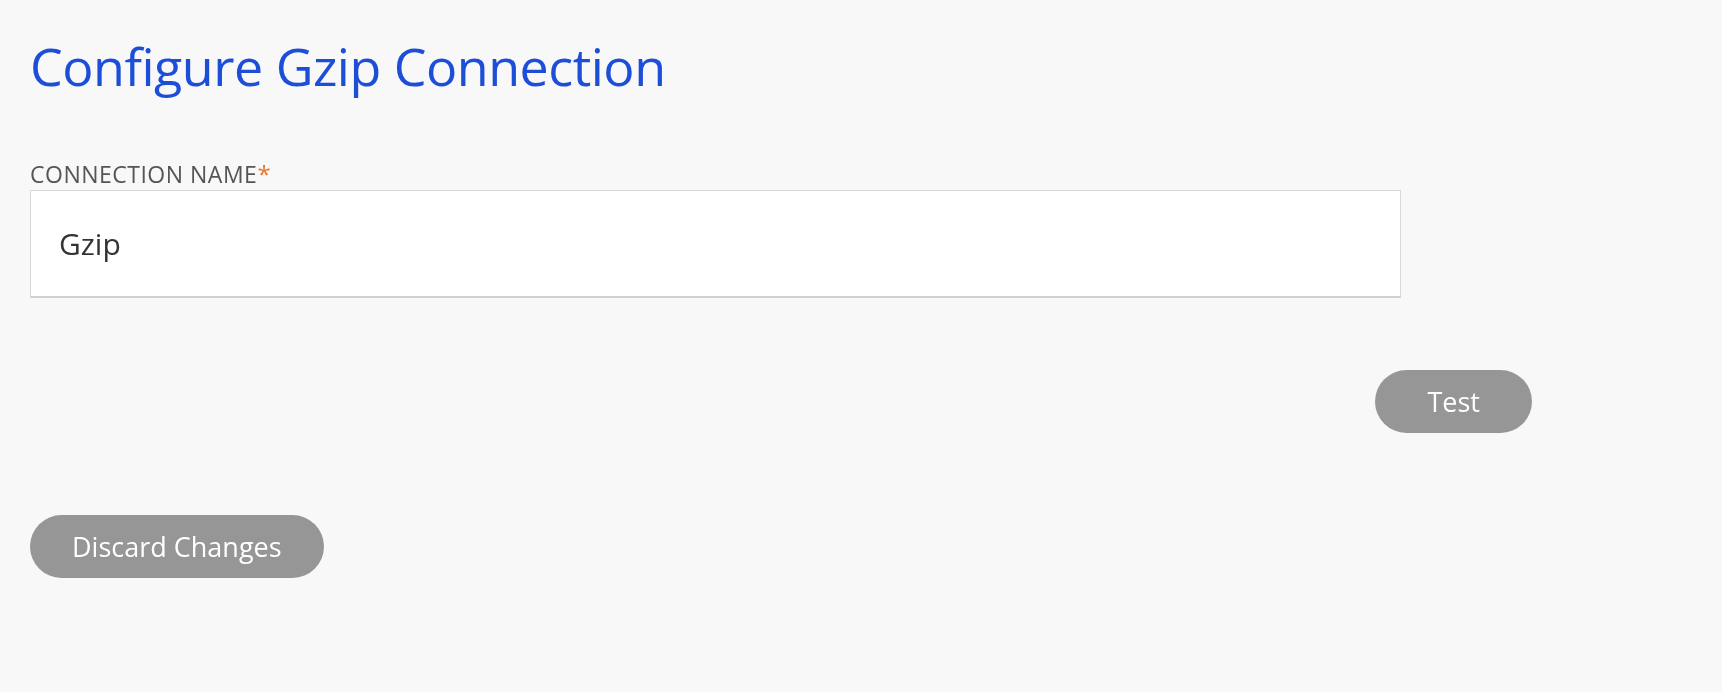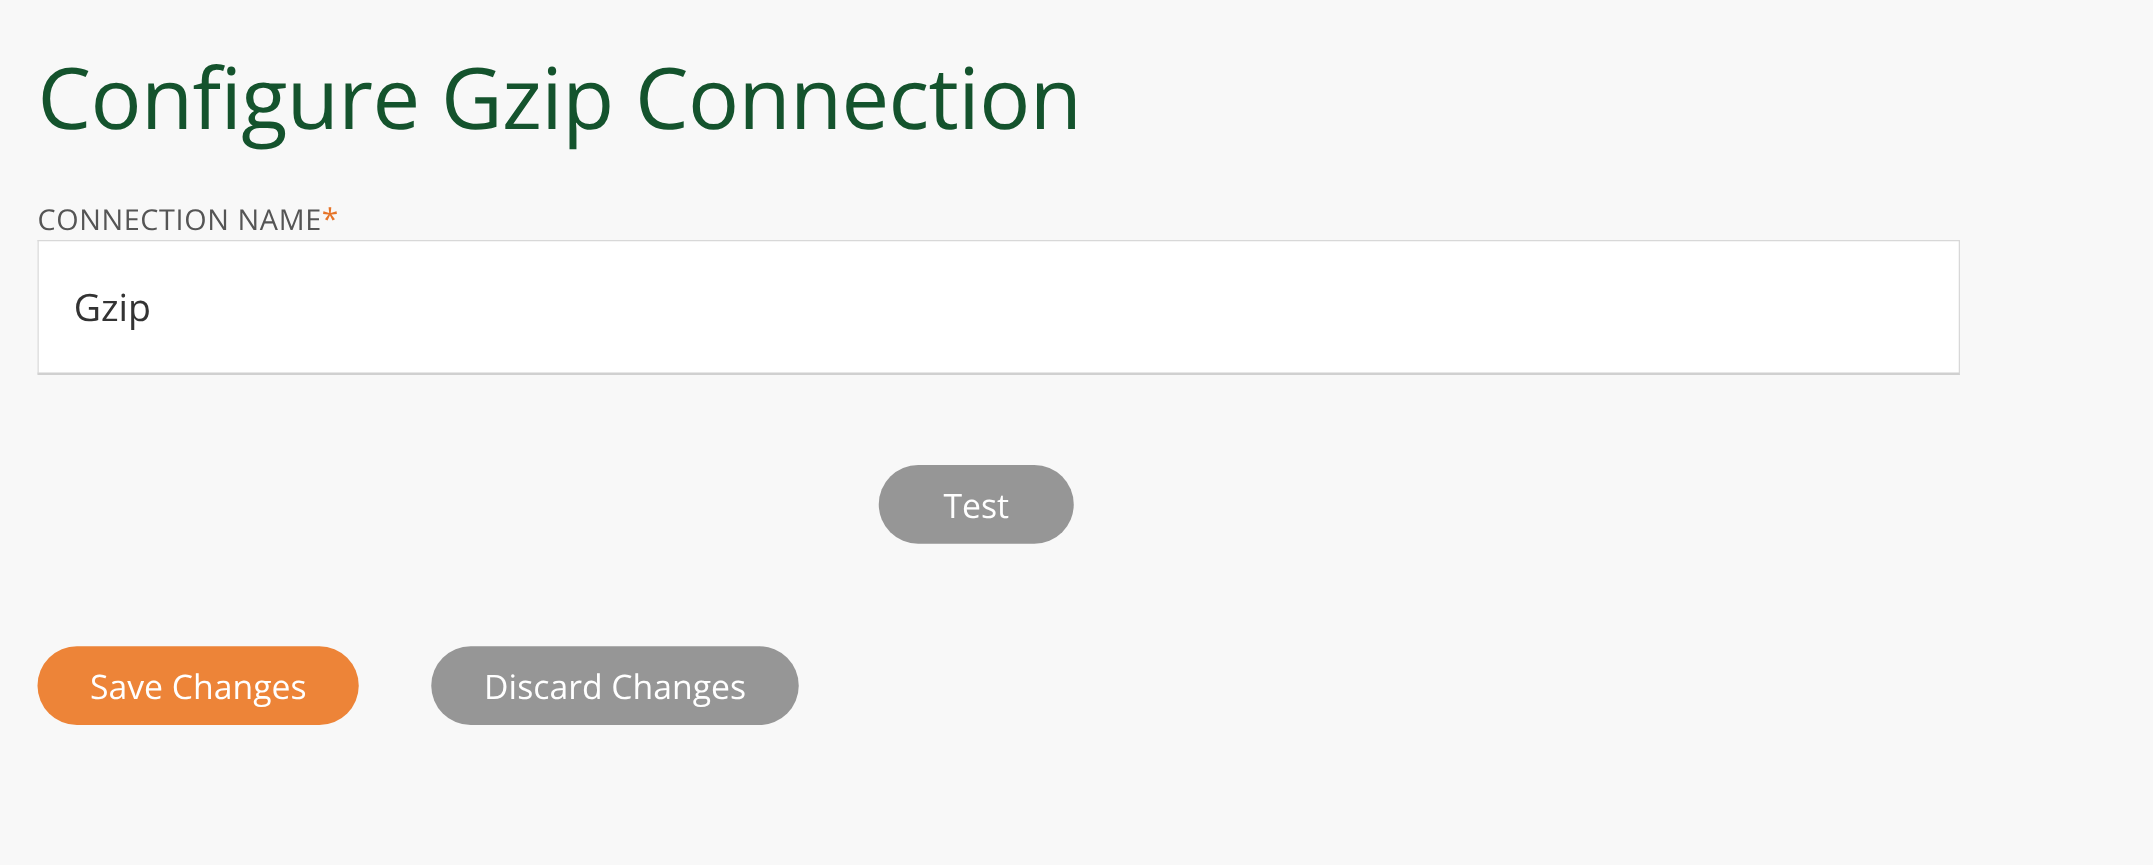--- a/index.html
+++ b/index.html
@@ -8,53 +8,53 @@
       padding: 0;
     }
     body {
       font-family: 'Segoe UI', 'Open Sans', -apple-system, BlinkMacSystemFont, sans-serif;
       background-color: #f8f8f8;
       padding: 30px;
       width: 1722px;
       height: 692px;
     }
     .page-title {
-      font-size: 68px;
+      font-size: 52px;
       font-weight: 400;
-      color: #14532d;
-      margin-bottom: 36px;
+      color: #1d4ed8;
+      margin-bottom: 56px;
       letter-spacing: -0.5px;
     }
     .field-label {
       font-size: 23px;
       font-weight: 400;
       color: #555;
       letter-spacing: 0.5px;
       text-transform: uppercase;
     }
     .required-asterisk {
       color: #e67428;
       font-size: 24px;
     }
     .text-input {
-      width: 1538px;
+      width: 1371px;
       height: 108px;
       padding: 0 28px;
       font-size: 30px;
       font-weight: 400;
       color: #333;
       background-color: #ffffff;
       border: 1px solid #d8d8d8;
       border-bottom: 2px solid #d0d0d0;
       outline: none;
       font-family: inherit;
     }
     .test-row {
       display: flex;
-      justify-content: center;
+      justify-content: flex-end;
       width: 1502px;
       margin-top: 72px;
     }
     .action-row {
       display: flex;
       gap: 58px;
       margin-top: 82px;
     }
     .btn {
       border: none;
@@ -90,18 +90,17 @@
   <span>CONNECTION NAME</span><span class="required-asterisk">*</span>
 </div>
 
 <input type="text" class="text-input" value="Gzip" style="">
 
 <div class="test-row">
   <button class="btn btn-test">Test</button>
 </div>
 
 <div class="action-row">
-  <button class="btn btn-primary">Save Changes</button>
   <button class="btn btn-secondary">Discard Changes</button>
 </div>
 
 
 
 
 </body></html>

